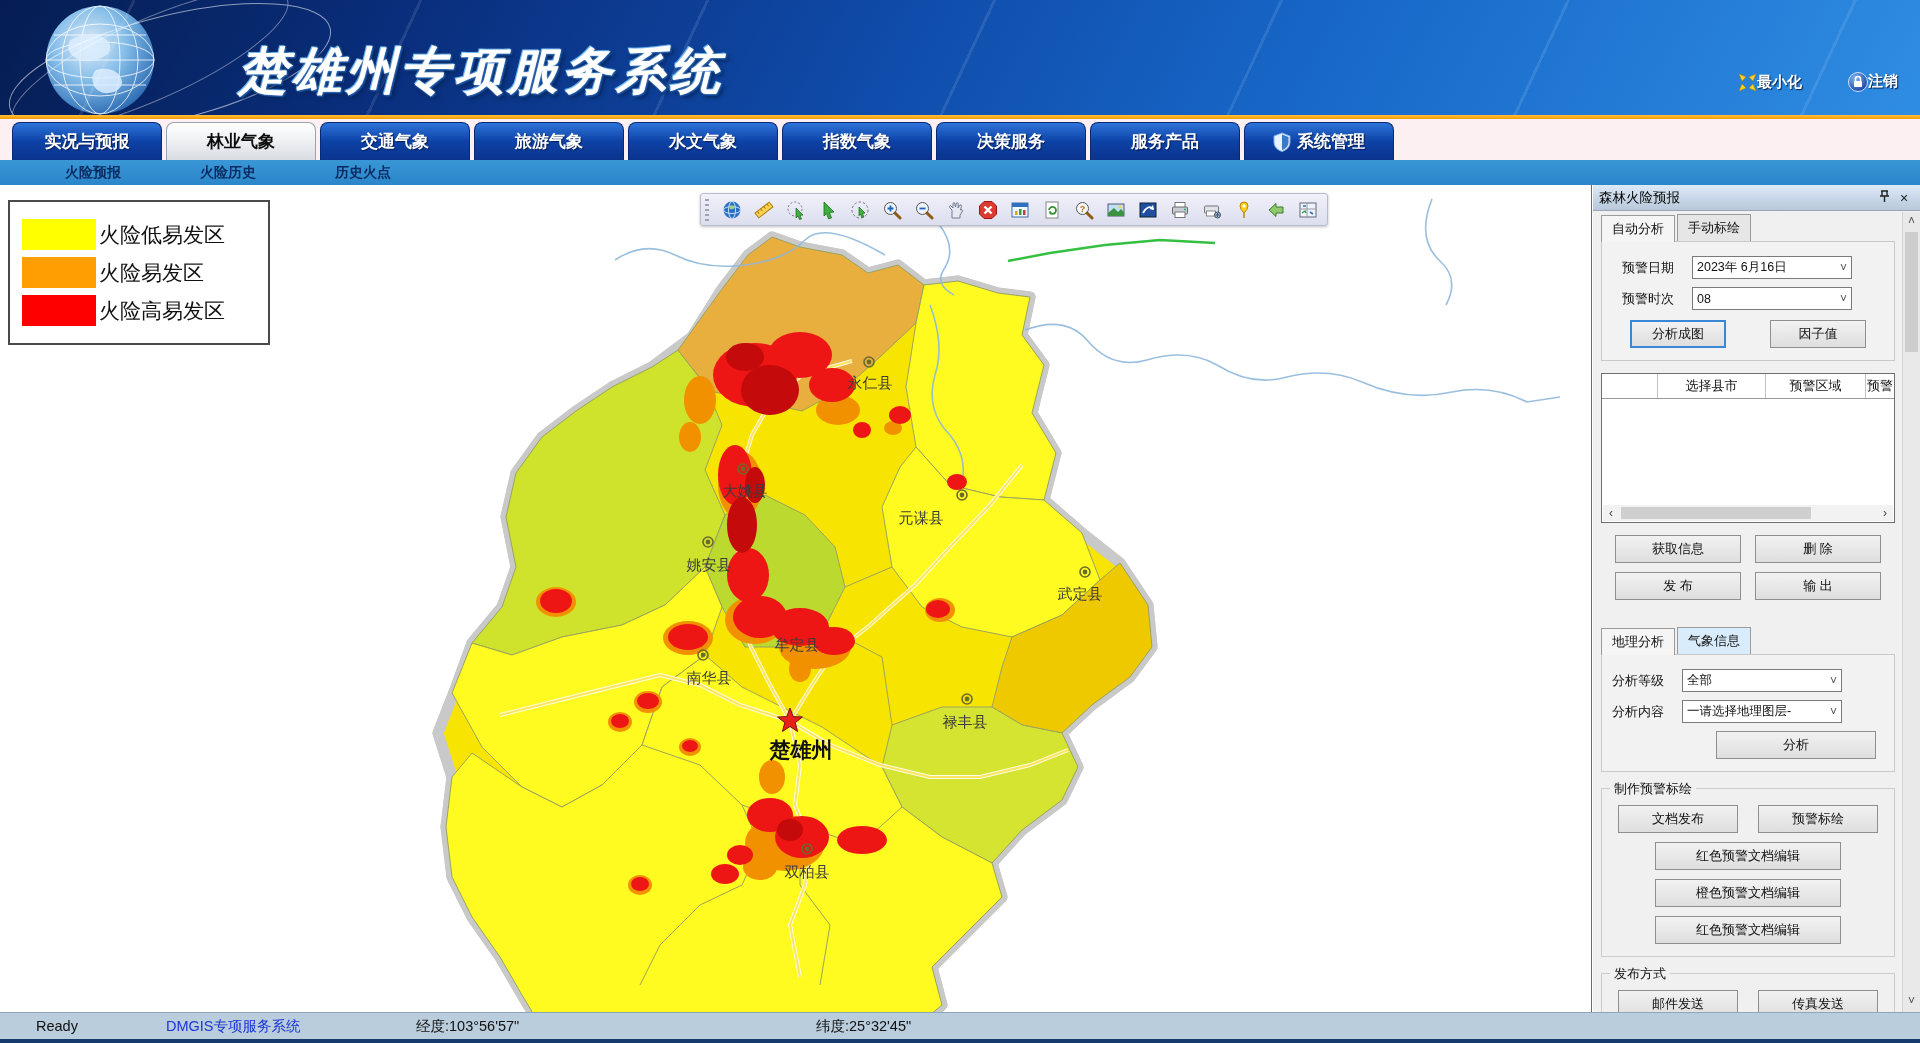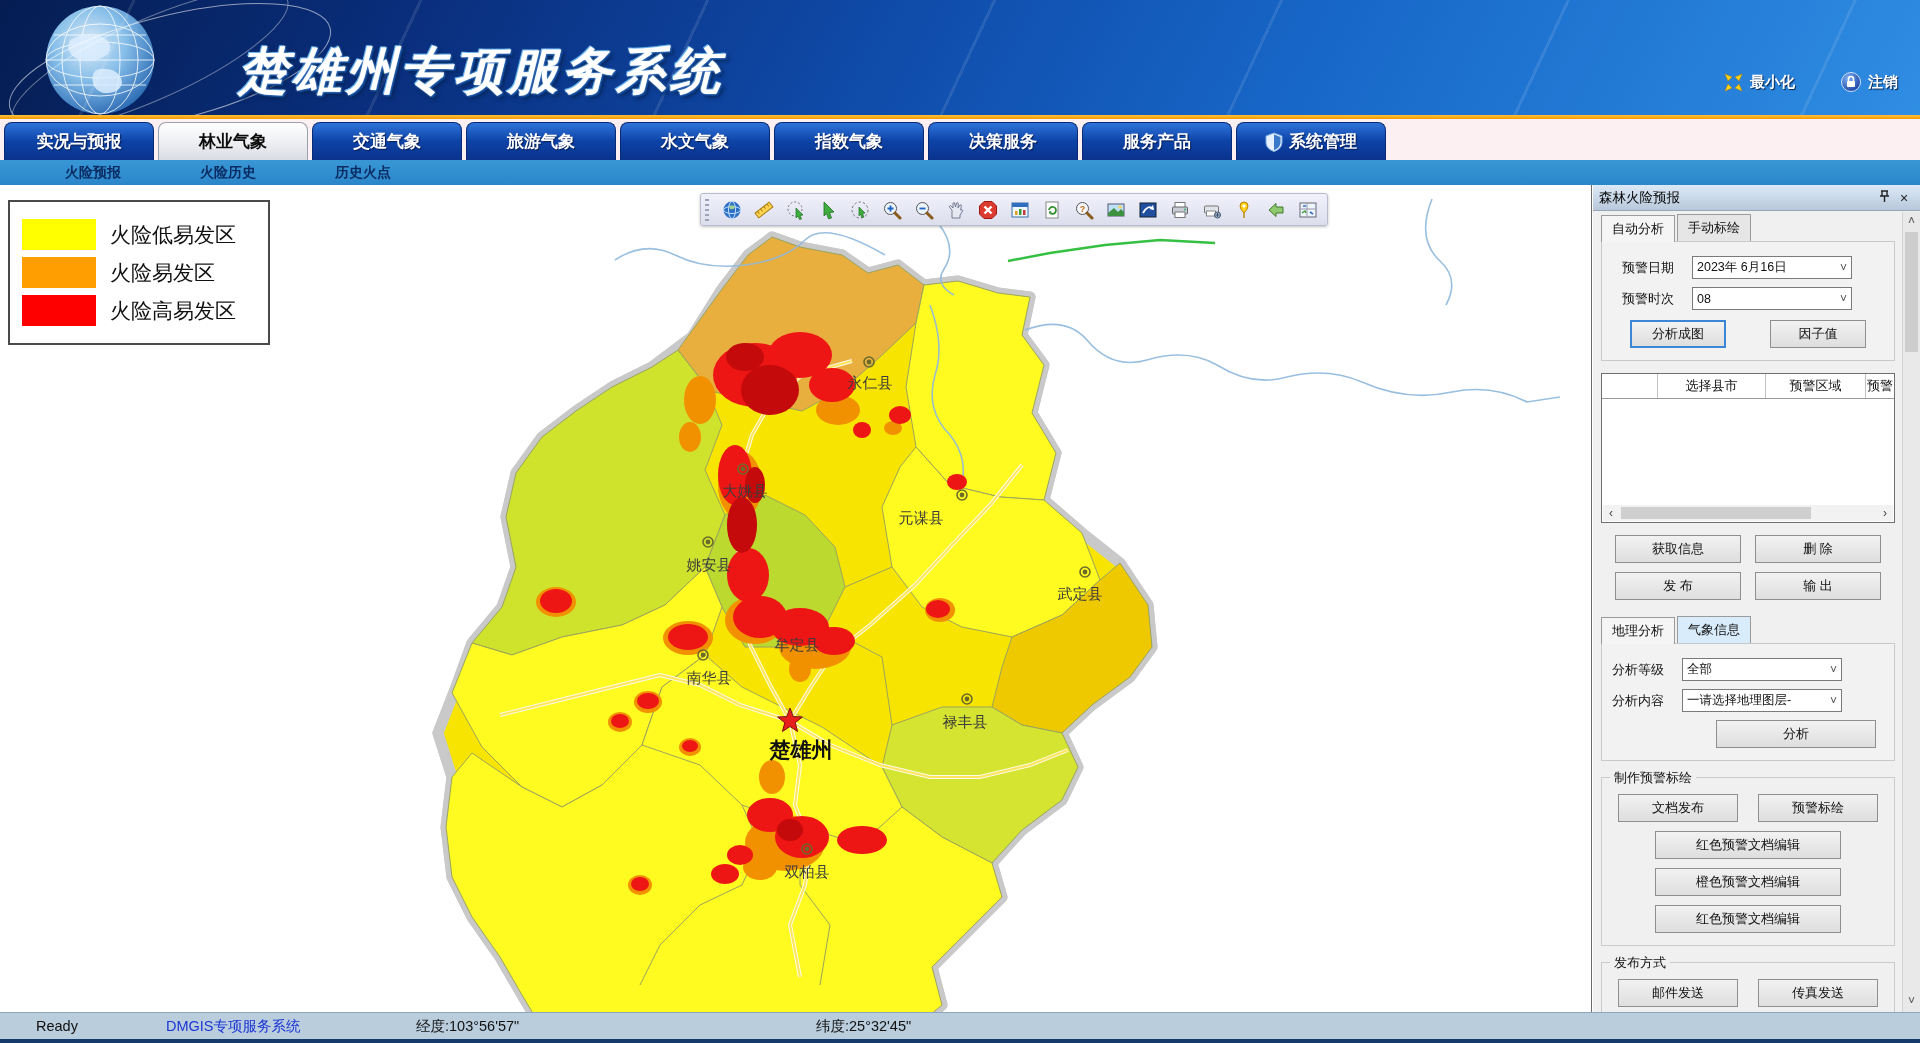--- a/index.html
+++ b/index.html
@@ -7,43 +7,43 @@
 
   
   .banner { position:relative; width:1920px; height:115px;
     background:linear-gradient(118deg,#051d52 0%,#0a2f7e 22%,#0f4aa8 45%,#1767c8 68%,#2f8de2 100%); overflow:hidden; }
   .banner::after { content:""; position:absolute; inset:0;
     background:repeating-linear-gradient(115deg, rgba(255,255,255,0) 0 120px, rgba(255,255,255,.10) 120px 123px, rgba(255,255,255,0) 123px 260px); }
   .logo { position:absolute; left:0; top:0; width:430px; height:115px; }
   .app-title { position:absolute; left:238px; top:38px; font-size:50px; font-weight:bold; color:#fff; letter-spacing:4px; z-index:3;
     text-shadow:0 0 2px #9fd4ff, 2px 2px 0 #0a3e8f, 3px 3px 4px #06234f, -1px -1px 0 #5fb1f0; font-style:italic; }
   .banner-controls { position:absolute; right:22px; top:72px; display:flex; align-items:center; gap:46px; z-index:4; }
-  .bctrl { display:flex; align-items:center; gap:7px; color:#fff; font-size:15px; font-weight:bold; cursor:pointer;
+  .bctrl { display:flex; align-items:flex-start; color:#fff; font-size:15px; font-weight:bold; cursor:pointer;
     text-shadow:1px 1px 1px #06234f; }
   .orange-line { width:1920px; height:4px; background:linear-gradient(#ffc13d,#f59b00); }
 
   
-  .tabbar { width:1920px; height:41px; background:#fcf0f2; display:flex; align-items:flex-end; padding-left:4px; }
+  .tabbar { width:1920px; height:41px; background:#fcf0f2; display:flex; align-items:flex-end; padding-left:12px; }
   .mtab { width:150px; height:38px; margin-right:4px; border-radius:8px 8px 0 0;
     background:linear-gradient(#2e74da,#0d42a6 50%,#0a338d); border:1px solid #082a74; border-bottom:none;
     color:#fff; font-size:17px; font-weight:bold; display:flex; align-items:center; justify-content:center; gap:6px; cursor:pointer;
     text-shadow:1px 1px 1px #051d52; }
   .mtab.active { background:linear-gradient(#ffffff,#eceef1 55%,#d9dce2); color:#0d0d0d; text-shadow:none; border-color:#9aa2b0; }
   
   .subnav { width:1920px; height:25px; background:linear-gradient(#3a97d6,#2a86c9); display:flex; align-items:center; gap:40px; padding-left:26px; }
   .snitem { font-size:14px; font-weight:bold; color:#0a2c63; cursor:pointer;margin-left:39px; }
 
   
   .workspace { position:relative; width:1920px; height:827px; }
   .map-area { position:absolute; left:0; top:0; width:1592px; height:827px; background:#fff; border-right:1px solid #6b6b6b; }
   .map-svg { position:absolute; left:0; top:0; }
 
   
   .legend { position:absolute; left:8px; top:15px; width:262px; background:#fff; border:2px solid #4a4a4a; padding:10px 12px; z-index:5; }
-  .lg-row { display:flex; align-items:center; gap:14px; margin:7px 0; }
+  .lg-row { display:flex; align-items:center; gap:3px; margin:7px 0; }
   .lg-sw { width:74px; height:31px; }
   .sw-yellow { background:#ffff00; } .sw-orange { background:#ff9e00; } .sw-red { background:#ff0000; }
   .lg-label { font-family:"DejaVu Serif","Liberation Serif",serif; font-size:21px; color:#111; }
 
   
   .toolbar { position:absolute; left:700px; top:8px; height:33px; background:linear-gradient(#f0f1fa,#dcdeed); border:1px solid #b9bccd;
     border-radius:3px; display:flex; align-items:center; padding:2px 8px 2px 4px; gap:10px; z-index:6; box-shadow:0 1px 3px rgba(0,0,0,.25); }
   .tb-grip { width:4px; height:22px; background:repeating-linear-gradient(#9fa3b8 0 2px,transparent 2px 5px); margin-right:2px; }
   .tb-icon { width:22px; height:22px; display:inline-flex; align-items:center; justify-content:center; cursor:pointer; }
 
@@ -566,21 +566,21 @@
         </div>
       </div>
 
       <div class="grid2">
         <div class="wbtn">获取信息</div>
         <div class="wbtn">删 除</div>
         <div class="wbtn">发 布</div>
         <div class="wbtn">输 出</div>
       </div>
 
-      <div class="ptabs" style="margin-top:16px">
+      <div class="ptabs" style="margin-top:27px">
         <div class="ptab active">地理分析</div>
         <div class="ptab blue">气象信息</div>
       </div>
       <div class="ptabpage">
         <div class="frow" style="margin-left:4px">
           <span class="flabel">分析等级</span>
           <div class="combo">
             <span class="cv">全部</span>
               <span class="chev">˅</span>
           </div>

